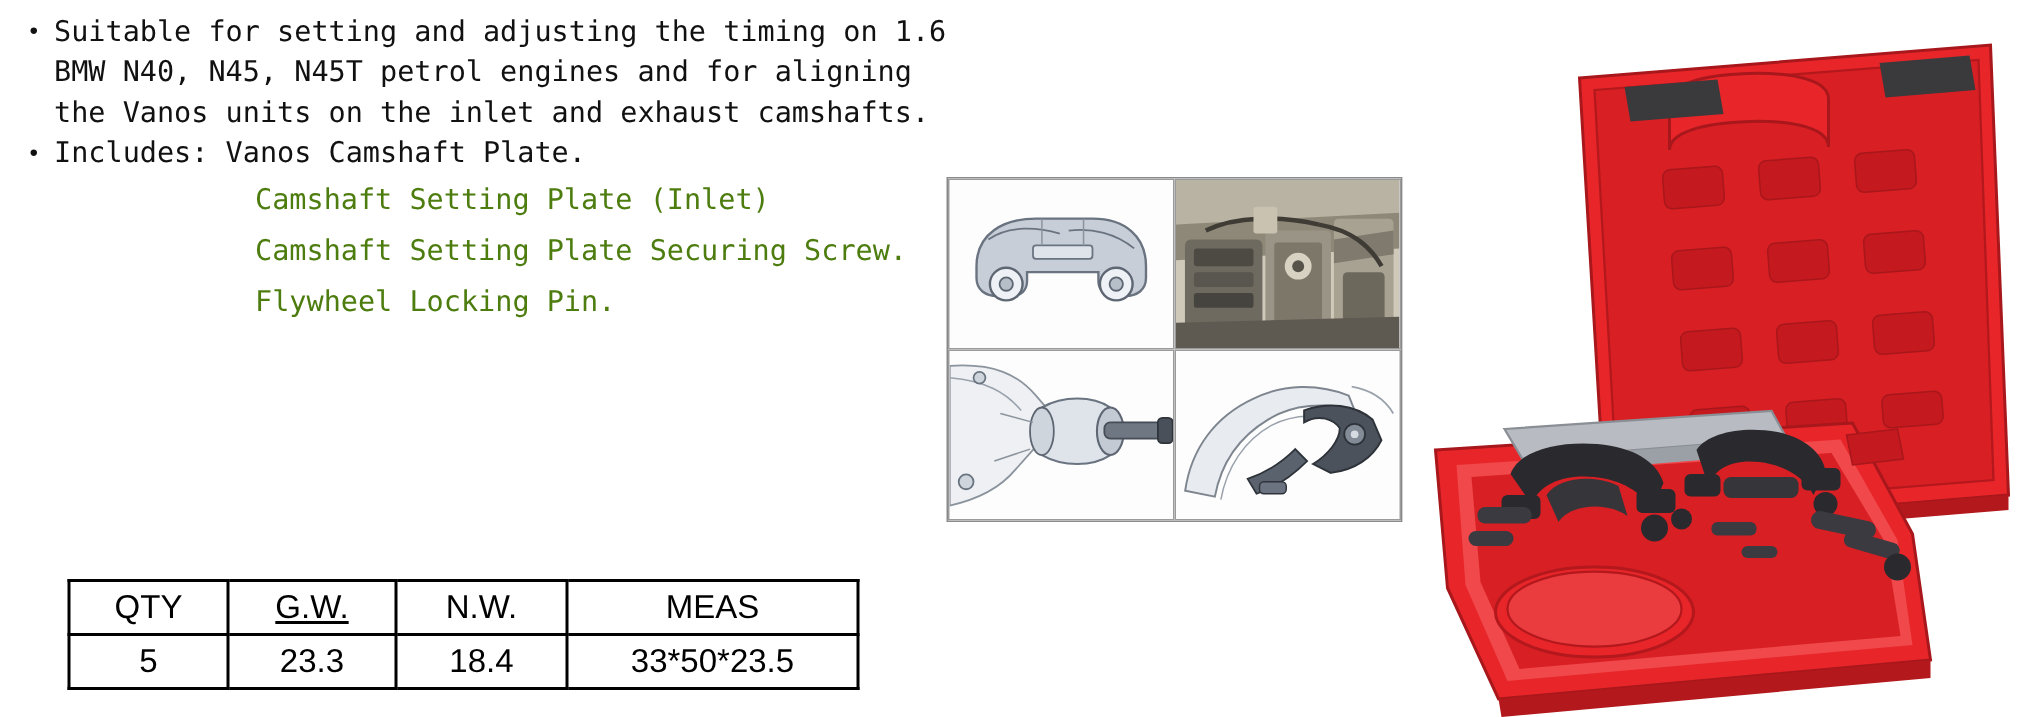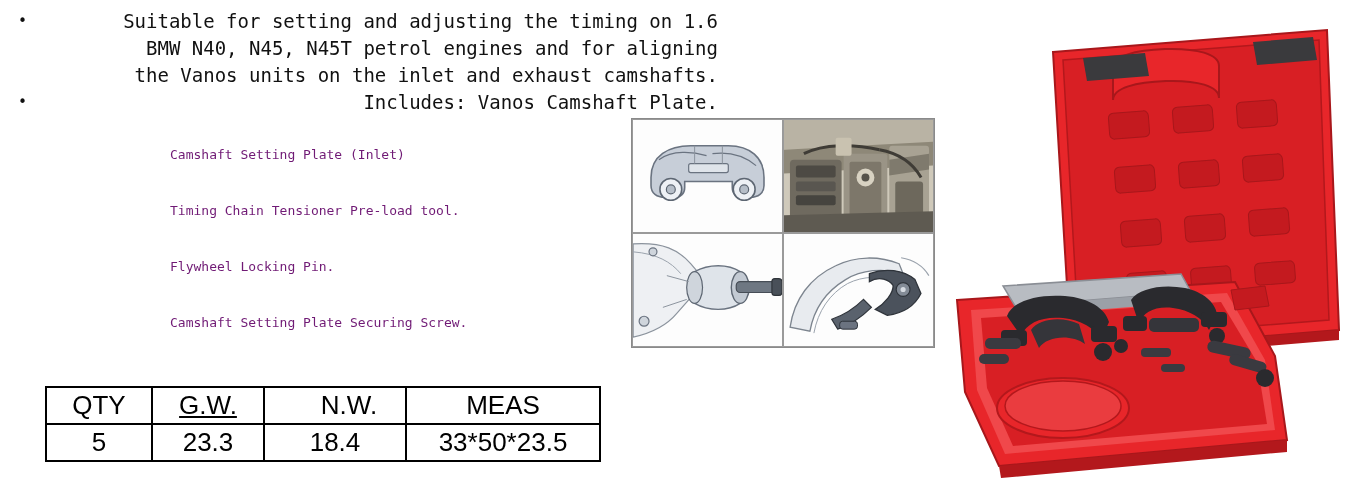--- a/index.html
+++ b/index.html
@@ -33,54 +33,52 @@
   .bullet-dot {
     width: 18px;
     flex: 0 0 18px;
     text-align: left;
     font-size: 15px;
     line-height: 27px;
   }
   .bullet-text {
     flex: 1;
     white-space: pre-wrap;
-    text-align: right;
   }
   .sub-list {
     margin-top: 0;
     padding-left: 152px;
   }
   .sub-item {
-    font-size: 13px;
+    font-size: 19px;
     line-height: 34px;
-    color: #701a75;
+    color: #4d7c0f;
     white-space: nowrap;
-    margin-top: 22px;
   }
 
   
   .spec-table {
     position: absolute;
     left: 45px;
     top: 386px;
     border-collapse: collapse;
     font-family: "Liberation Sans", sans-serif;
   }
   .spec-table td, .spec-table th {
     border: 2px solid #000;
     text-align: center;
-    font-size: 26px;
+    font-size: 22px;
     font-weight: normal;
     color: #000;
     padding: 2px 0;
     height: 30px;
   }
   .spec-table .c-qty  { width: 104px; }
   .spec-table .c-gw   { width: 110px; text-decoration: underline; }
-  .spec-table .c-nw   { width: 112px; padding-left: 28px; }
+  .spec-table .c-nw   { width: 112px; }
   .spec-table .c-meas { width: 192px; }
 
   
   .photo-grid {
     position: absolute;
     left: 631px;
     top: 118px;
     width: 304px;
     height: 230px;
     border: 1px solid #8a8a8a;
@@ -119,23 +117,22 @@
 the Vanos units on the inlet and exhaust camshafts.</span>
   </div>
 
   <div class="bullet-row">
     <span class="bullet-dot">•</span>
     <span class="bullet-text">Includes: Vanos Camshaft Plate.</span>
   </div>
 
   <div class="sub-list">
     <div class="sub-item">Camshaft Setting Plate (Inlet)</div>
-    <div class="sub-item">Timing Chain Tensioner Pre-load tool.</div>
+    <div class="sub-item">Camshaft Setting Plate Securing Screw.</div>
     <div class="sub-item">Flywheel Locking Pin.</div>
-    <div class="sub-item">Camshaft Setting Plate Securing Screw.</div>
   </div>
 </div>
 
 <table class="spec-table">
   <tbody>
       <tr>
     <th class="c-qty">QTY</th>
     <th class="c-gw">G.W.</th>
     <th class="c-nw">N.W.</th>
     <th class="c-meas">MEAS</th>

